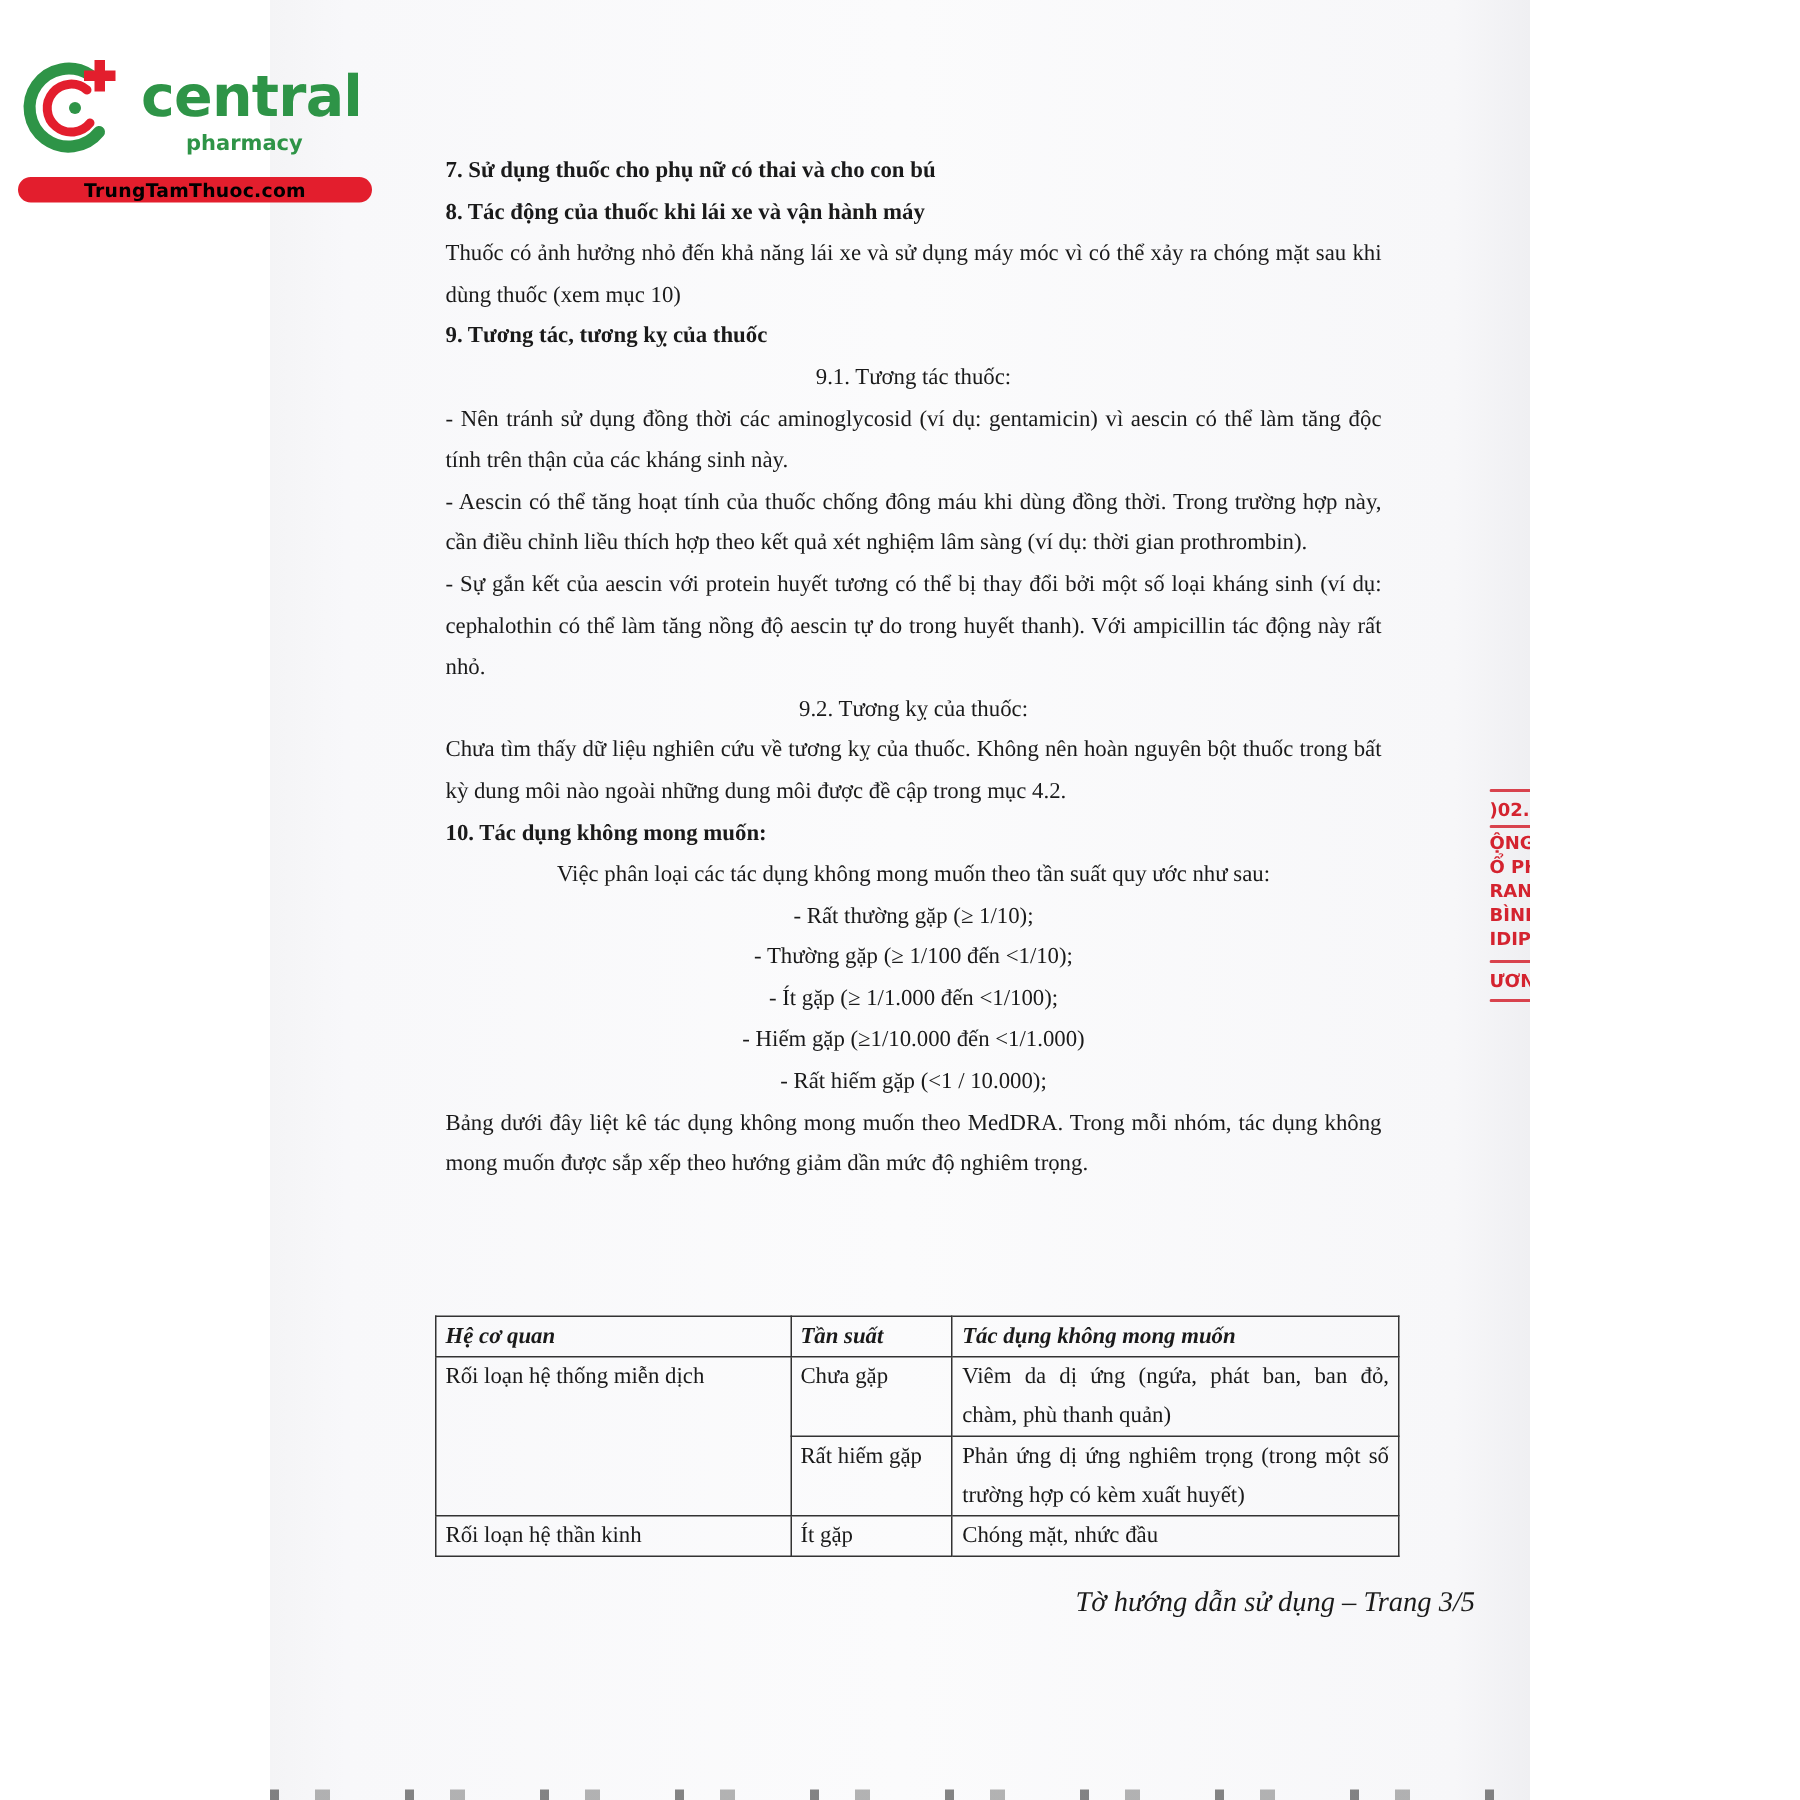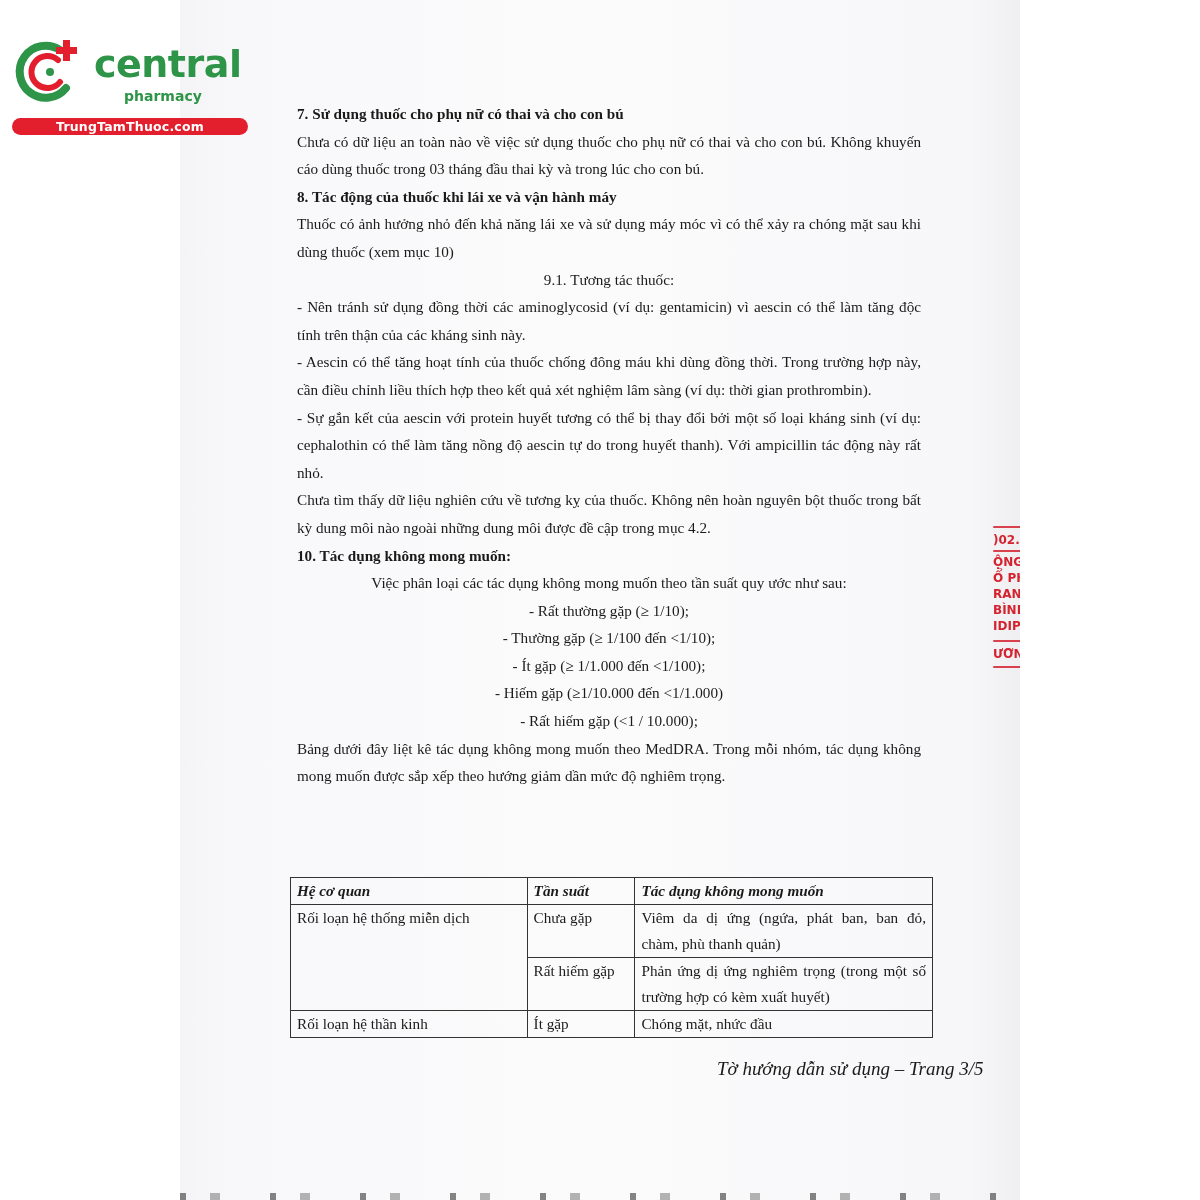--- a/index.html
+++ b/index.html
@@ -24,21 +24,21 @@
   .logo-word {
     position: absolute; left: 86px; top: 8px; font-family: "DejaVu Sans", sans-serif;
     font-size: 38px; font-weight: bold; color: #2e9447; letter-spacing: -0.5px; line-height: 40px;
   }
   .logo-sub {
     position: absolute; left: 90px; top: 52px; font-family: "DejaVu Sans", sans-serif;
     font-size: 14px; font-weight: bold; color: #2e9447; line-height: 16px; margin-left: 26px;
   }
   .logo-pill {
     position: absolute; left: 4px; top: 82px; width: 236px; height: 17px; border-radius: 9px;
-    background: #e31e2d; color: #ffffff; font-family: "DejaVu Sans", sans-serif; font-size: 12.5px;
+    background: #e31e2d; color: #000000; font-family: "DejaVu Sans", sans-serif; font-size: 12.5px;
     font-weight: bold; text-align: center; line-height: 17px; letter-spacing: 0.2px;
   }
   
   .content {
     position: absolute; left: 297px; top: 72px; width: 624px;
     font-size: 15.2px; line-height: 27.6px; margin-top: 28px;
   }
   .content p { margin: 0; text-align: justify; }
   .content h3 { margin: 0; font-size: 15.2px; font-weight: bold; line-height: 27.6px; }
   .content .nojust { text-align: center; }
@@ -77,29 +77,30 @@
     <rect x="42" y="11" width="21" height="7" fill="#e31e2d"></rect>
     <circle cx="36" cy="36" r="4" fill="#2e9447"></circle>
   </svg>
   <div class="logo-word">central</div>
   <div class="logo-sub">pharmacy</div>
   <div class="logo-pill">TrungTamThuoc.com</div>
 </div>
 
 <div class="content">
   <h3>7. Sử dụng thuốc cho phụ nữ có thai và cho con bú</h3>
-  <p>Chưa có dữ liệu an toàn nào về việc sử dụng thuốc cho phụ nữ có thai và cho con bú. Không khuyến cáo dùng thuốc trong 03 tháng đầu thai kỳ và trong lúc cho con bú.</p>
 
   <h3>8. Tác động của thuốc khi lái xe và vận hành máy</h3>
   <p>Thuốc có ảnh hưởng nhỏ đến khả năng lái xe và sử dụng máy móc vì có thể xảy ra chóng mặt sau khi dùng thuốc (xem mục 10)</p>
 
+  <h3>9. Tương tác, tương kỵ của thuốc</h3>
   <p class="nojust">9.1. Tương tác thuốc:</p>
   <p>- Nên tránh sử dụng đồng thời các aminoglycosid (ví dụ: gentamicin) vì aescin có thể làm tăng độc tính trên thận của các kháng sinh này.</p>
   <p>- Aescin có thể tăng hoạt tính của thuốc chống đông máu khi dùng đồng thời. Trong trường hợp này, cần điều chỉnh liều thích hợp theo kết quả xét nghiệm lâm sàng (ví dụ: thời gian prothrombin).</p>
   <p>- Sự gắn kết của aescin với protein huyết tương có thể bị thay đổi bởi một số loại kháng sinh (ví dụ: cephalothin có thể làm tăng nồng độ aescin tự do trong huyết thanh). Với ampicillin tác động này rất nhỏ.</p>
+  <p class="nojust">9.2. Tương kỵ của thuốc:</p>
   <p>Chưa tìm thấy dữ liệu nghiên cứu về tương kỵ của thuốc. Không nên hoàn nguyên bột thuốc trong bất kỳ dung môi nào ngoài những dung môi được đề cập trong mục 4.2.</p>
 
   <h3>10. Tác dụng không mong muốn:</h3>
   <p class="nojust">Việc phân loại các tác dụng không mong muốn theo tần suất quy ước như sau:</p>
   <p class="nojust">- Rất thường gặp (≥ 1/10);</p>
   <p class="nojust">- Thường gặp (≥ 1/100 đến &lt;1/10);</p>
   <p class="nojust">- Ít gặp (≥ 1/1.000 đến &lt;1/100);</p>
   <p class="nojust">- Hiếm gặp (≥1/10.000 đến &lt;1/1.000)</p>
   <p class="nojust">- Rất hiếm gặp (&lt;1 / 10.000);</p>
   <p>Bảng dưới đây liệt kê tác dụng không mong muốn theo MedDRA. Trong mỗi nhóm, tác dụng không mong muốn được sắp xếp theo hướng giảm dần mức độ nghiêm trọng.</p>

